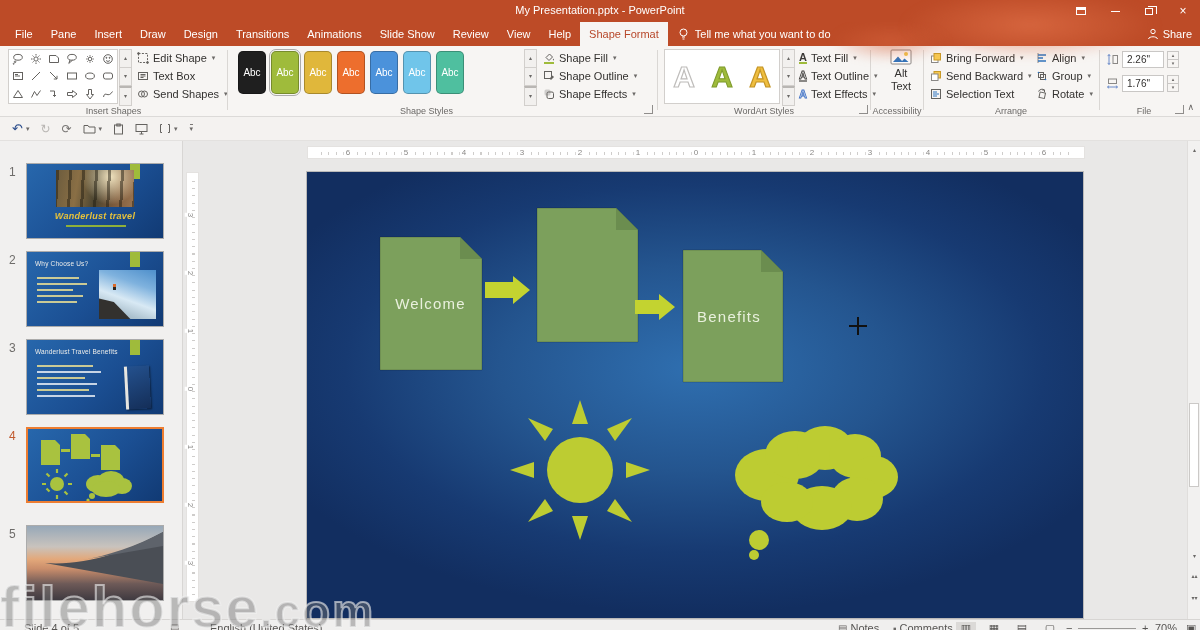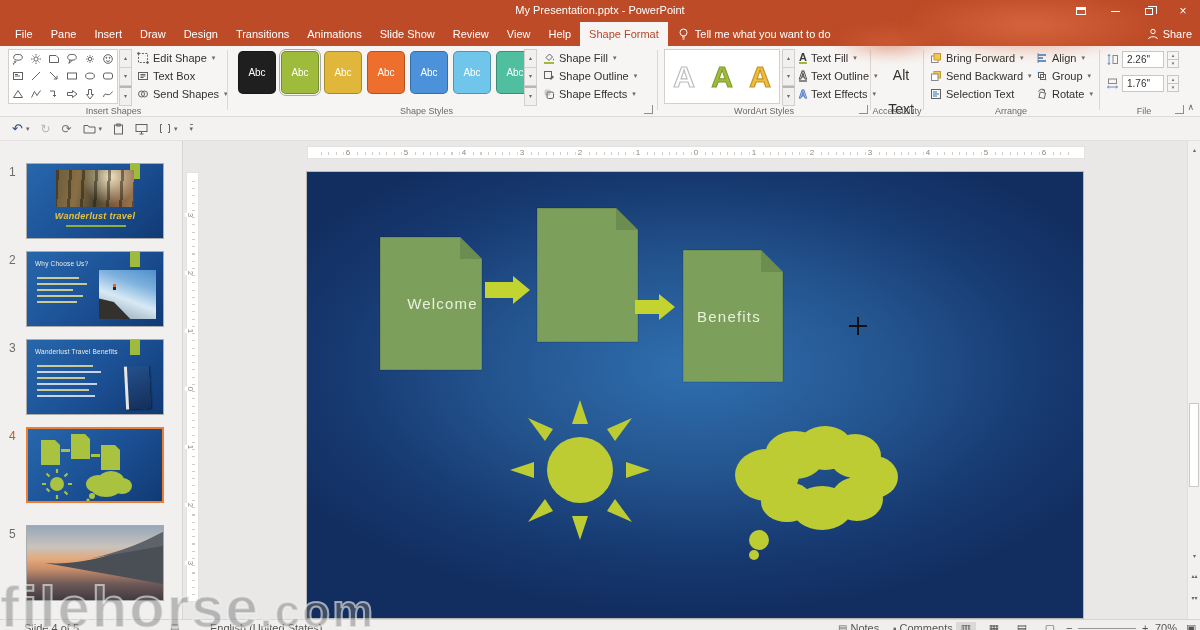--- a/index.html
+++ b/index.html
@@ -43,33 +43,33 @@
   .shape-gallery { position:absolute; left:8px; top:3px; width:110px; height:55px; background:#fff; border:1px solid #D2CFCC;
     display:grid; grid-template-columns:repeat(6,1fr); grid-template-rows:repeat(3,1fr); }
   .cell { display:flex; align-items:center; justify-content:center; }
   .scrollcol { position:absolute; top:3px; width:13px; height:55px; display:flex; flex-direction:column; }
   .scrollcol span { flex:1; background:#F2F0EE; border:1px solid #D2CFCC; border-top:none; font-size:6px; color:#6B6967; text-align:center; line-height:17px; }
   .scrollcol span:first-child { border-top:1px solid #D2CFCC; }
   .scrollcol .more { border-top:2px solid #B9B6B3; }
 
   
   .swatch-row { position:absolute; left:10px; top:5px; display:flex; gap:5px; }
-  .swatch { width:38px; height:43px; border-radius:5px; color:#fff; font-size:10px; display:flex; align-items:center; justify-content:center; border:1px solid rgba(0,0,0,.25); }
+  .swatch { width:28px; height:43px; border-radius:5px; color:#fff; font-size:10px; display:flex; align-items:center; justify-content:center; border:1px solid rgba(0,0,0,.25); }
   .swatch-sel { outline:1px solid #ABABAB; outline-offset:1px; }
 
   
   .wa-gallery { position:absolute; left:6px; top:3px; width:116px; height:55px; background:#fff; border:1px solid #D2CFCC; display:flex; align-items:center; justify-content:space-around; }
   .wa-a { font-size:30px; font-weight:bold; line-height:1; }
   .wa-a1 { color:#fff; -webkit-text-stroke:1.2px #BFBDBB; }
   .wa-a2 { color:#9FBB3B; -webkit-text-stroke:1px #7E9A2C; }
   .wa-a3 { color:#EFBE3F; -webkit-text-stroke:1.2px #C49425; }
   .mini-a { font-size:11px; font-weight:bold; line-height:10px; display:inline-block; }
 
   
-  .bigbtn { position:absolute; left:10px; top:3px; width:40px; height:55px; display:flex; flex-direction:column; align-items:center; justify-content:flex-start; gap:18px; font-size:14px; color:#33312F; text-align:center; }
+  .bigbtn { position:absolute; left:10px; top:3px; width:40px; height:55px; display:flex; flex-direction:column; align-items:center; justify-content:flex-start; gap:1px; font-size:11px; color:#33312F; text-align:center; }
 
   
   .size-row { position:absolute; display:flex; align-items:center; gap:3px; }
   .size-box { width:42px; height:17px; background:#fff; border:1px solid #C9C7C5; font-size:10px; color:#33312F; padding-left:4px; line-height:16px; }
   .spin { display:flex; flex-direction:column; width:12px; height:17px; }
   .spin span { flex:1; border:1px solid #C9C7C5; border-top:none; background:#F7F5F3; font-size:5px; color:#6B6967; text-align:center; line-height:7px; }
   .spin span:first-child { border-top:1px solid #C9C7C5; }
 
   
   .qat { position:absolute; left:0; top:117px; width:1200px; height:24px; background:#F4F2F0; border-bottom:1px solid #E3E1DF; display:flex; align-items:center; gap:11px; padding-left:12px; z-index:17; }
@@ -706,21 +706,21 @@
         <ellipse cx="518" cy="276" rx="28" ry="22"></ellipse>
         <ellipse cx="548" cy="284" rx="26" ry="22"></ellipse>
         <ellipse cx="567" cy="305" rx="24" ry="21"></ellipse>
         <ellipse cx="550" cy="327" rx="26" ry="22"></ellipse>
         <ellipse cx="515" cy="336" rx="30" ry="22"></ellipse>
         <ellipse cx="480" cy="330" rx="26" ry="20"></ellipse>
         <circle cx="452" cy="368" r="10"></circle>
         <circle cx="447" cy="383" r="5"></circle>
       </g>
     </svg>
-    <div class="shape-label" style="left:90px;top:65px;width:91px;height:133px">Welcome</div>
+    <div class="shape-label" style="left:78px;top:65px;width:91px;height:133px">Welcome</div>
     <div class="shape-label" style="left:372px;top:78px;width:100px;height:132px">Benefits</div>
     <div class="crosshair"></div>
   </div>
 
   <div class="scrollv">
     <span class="sv-btn" style="top:2px">▴</span>
     <span class="sv-thumb"></span>
     <span class="sv-btn" style="top:408px">▾</span>
     <span class="sv-btn" style="top:428px"><span class="dblarrow">▴▴</span></span>
     <span class="sv-btn" style="top:450px"><span class="dblarrow">▾▾</span></span>

